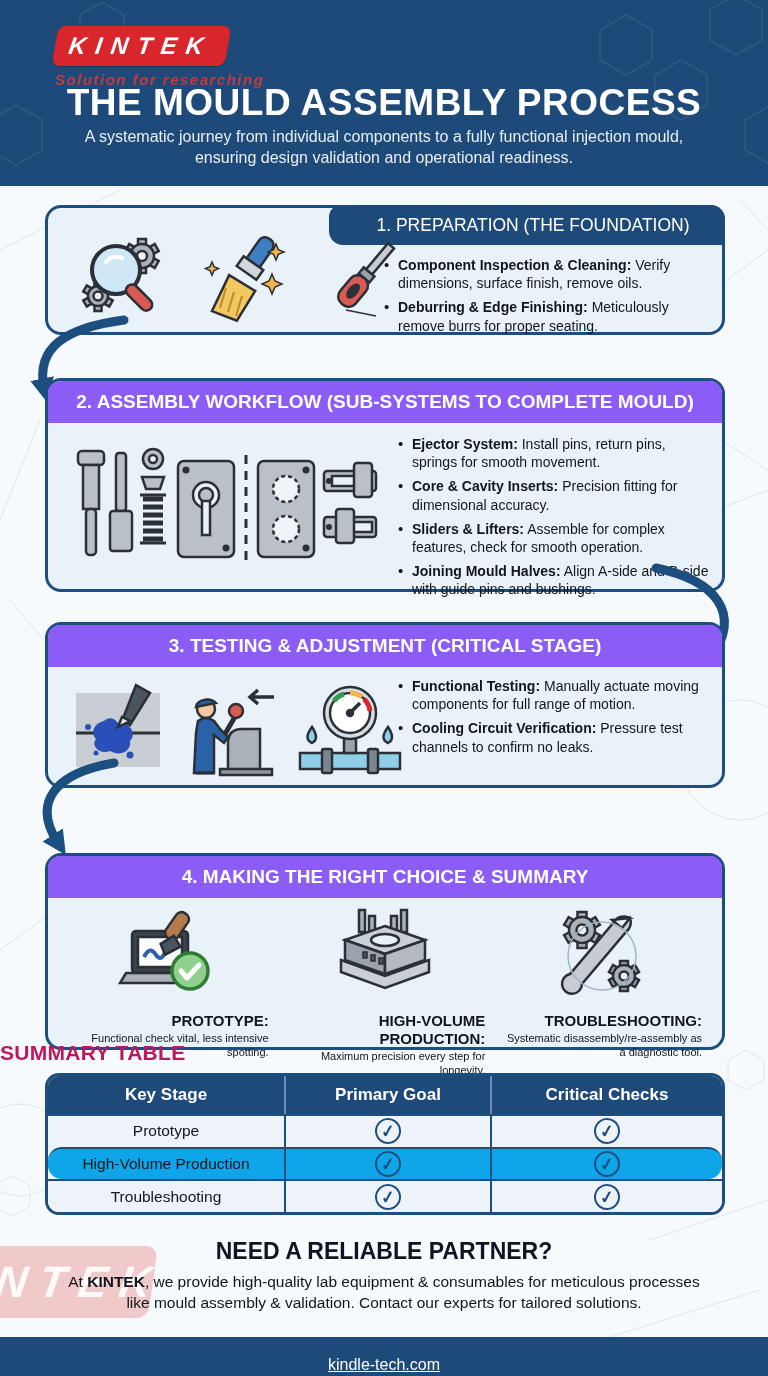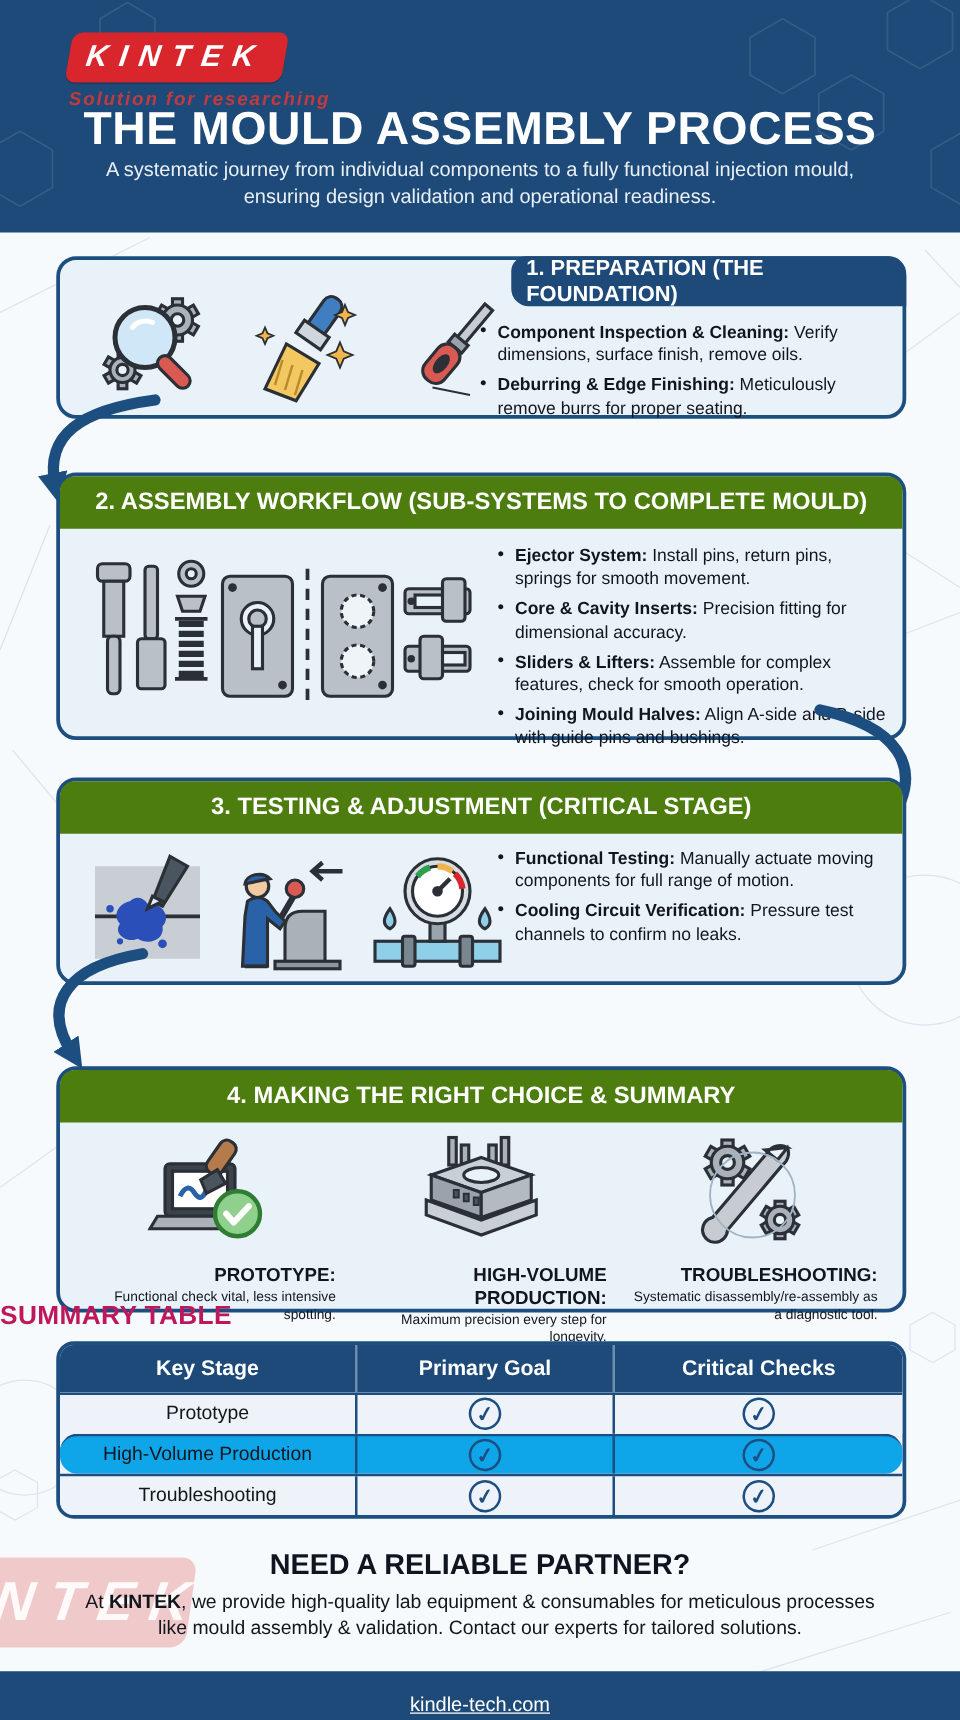--- a/index.html
+++ b/index.html
@@ -22,24 +22,24 @@
   .tagline { margin-top:5px; color:#c23a3d; font-style:italic; font-weight:bold;
              font-size:15px; letter-spacing:1.5px; }
   .hero-title { position:absolute; left:0; right:0; top:82px; text-align:center;
                 font-size:37px; font-weight:800; letter-spacing:.5px; }
   .hero-sub { position:absolute; left:44px; right:44px; top:127px; text-align:center;
               font-size:16px; line-height:1.3; color:#e9eff6; }
 
   
   .card { position:absolute; left:45px; width:680px; background:#eaf2f9;
           border:3px solid #1d4e80; border-radius:16px; }
-  .band { background:#4d7c0f; color:#fff; font-weight:bold; text-align:center;
+  .band { background:#8b5cf6; color:#fff; font-weight:bold; text-align:center;
           border-radius:12px 12px 0 0; }
-  .badge { position:absolute; top:-3px; right:-3px; width:316px; height:40px;
-           background:#1d4a79; color:#fff; font-weight:bold; font-size:17.5px;
+  .badge { position:absolute; top:-3px; right:-3px; width:396px; height:40px;
+           background:#1d4a79; color:#fff; font-weight:normal; font-size:17.5px;
            border-radius:12px 14px 0 14px; display:flex; align-items:center;
            justify-content:center;padding-left:12px; }
   .bullets { position:absolute; font-size:14px; line-height:1.3; color:#10161c; }
   .bullets .bl { position:relative; padding-left:16px; margin-bottom:6px; }
   .bullets .bl::before { content:"•"; position:absolute; left:2px; top:-1px;
            font-size:15px; color:#10161c; }
   .bullets b { font-weight:bold; }
 
   #sec1 { top:205px; height:130px; }
   #sec1 .icons { position:absolute; left:28px; top:22px; display:flex; gap:24px; }

